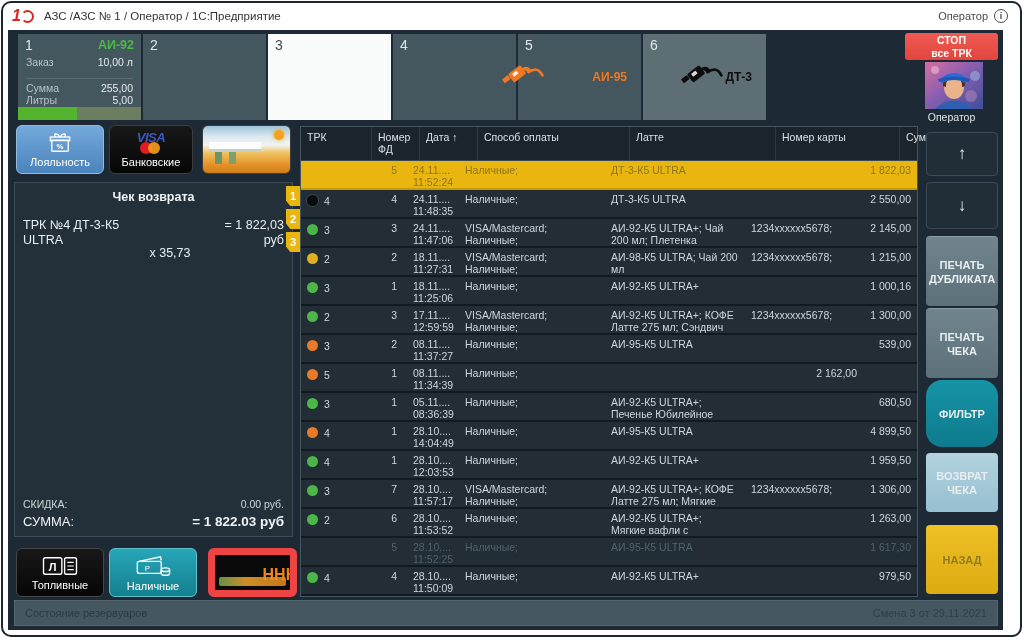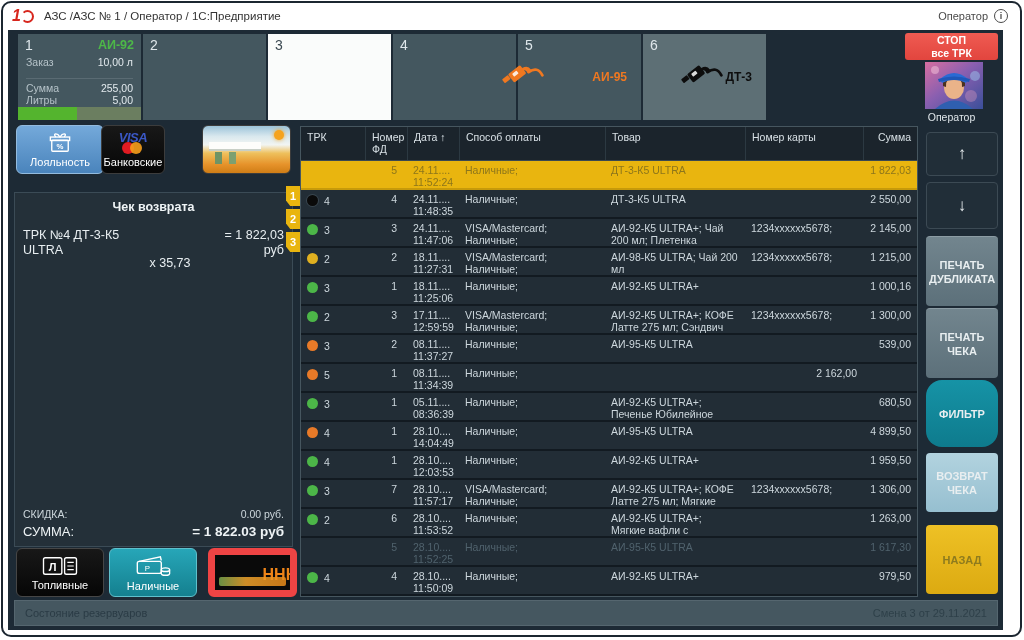--- a/index.html
+++ b/index.html
@@ -37,35 +37,35 @@
   .nozzle-label { font-size:12px; font-weight:700; }
 
   
   .stop-btn { position:absolute; left:905px; top:33px; width:93px; height:27px; background:linear-gradient(#ef5b52,#e2453e); border-radius:3px; color:#fff; font-size:10.5px; font-weight:700; text-align:center; line-height:13px; white-space:pre-line; padding-top:1px; }
   .avatar { position:absolute; left:925px; top:62px; width:58px; height:47px; overflow:hidden; }
   .op-label { position:absolute; left:905px; top:111px; width:93px; text-align:center; font-size:10.5px; color:#dfe6ea; }
 
   
   .trio { position:absolute; height:49px; border-radius:6px; overflow:hidden; display:flex; flex-direction:column; align-items:center; justify-content:center; }
   .btn-loyal { left:16px; top:125px; width:88px; background:linear-gradient(#74a9da,#4a84bc); border:1px solid #93bbde; }
-  .btn-bank  { left:101px; top:125px; width:64px; background:linear-gradient(#181818,#060606); border:1px solid #3c3c3c; }
+  .btn-bank  { left:109px; top:125px; width:84px; background:linear-gradient(#181818,#060606); border:1px solid #3c3c3c; }
   .btn-nnk-img { left:202px; top:125px; width:89px; border:1px solid #3c3c3c; background:linear-gradient(180deg,#9cc4da 0%,#d9e8ee 22%,#f2f5f3 40%,#eec05c 58%,#e6922a 82%,#cf7d16 100%); position:absolute; }
   .trio-label { color:#fff; font-size:11px; margin-top:2px; }
   .visa-txt { color:#3a57c4; font-weight:800; font-style:italic; font-size:13px; line-height:11px; letter-spacing:-0.5px; }
   .mc { position:relative; width:26px; height:12px; margin-top:-1px; }
   .mc i { position:absolute; width:12px; height:12px; border-radius:50%; }
   .mc .r { left:2px; background:#e01b22; }
   .mc .o { left:10px; background:#f79e1b; opacity:0.9; }
   .nnk-canopy { position:absolute; left:6px; top:16px; width:52px; height:7px; background:#fdfdfb; box-shadow:0 2px 0 #c8cfc6; }
   .nnk-sun-sm { position:absolute; right:6px; top:4px; width:10px; height:10px; border-radius:50%; background:#f5a31e; box-shadow:0 0 4px #f5a31e; }
   .nnk-pump1 { position:absolute; left:12px; top:26px; width:7px; height:12px; background:#6f9465; }
   .nnk-pump2 { position:absolute; left:26px; top:26px; width:7px; height:12px; background:#7da070; }
 
   
-  .receipt { position:absolute; left:14px; top:192px; width:279px; height:355px; background:#243039; border:1px solid #3b4b56; }
+  .receipt { position:absolute; left:14px; top:182px; width:279px; height:355px; background:#243039; border:1px solid #3b4b56; }
   .receipt-title { text-align:center; font-size:12.5px; font-weight:700; color:#eef3f5; margin-top:7px; }
   .receipt-line { display:flex; margin-top:14px; padding:0 8px; color:#e8eef1; font-size:12.5px; line-height:15px; }
   .ri-item { width:112px; }
   .ri-qty { width:70px; text-align:center;margin-top:28px; }
   .ri-total { flex:1; text-align:right; }
   .row-discount { bottom:26px; display:flex; justify-content:space-between; font-size:10.5px; color:#cdd7dc; position:absolute; }
   .row-sum { bottom:7px; display:flex; justify-content:space-between; font-size:13px; color:#eef3f5; position:absolute; left:8px; right:8px; }
   .row-sum b { font-size:13.5px; }
 
   
@@ -73,21 +73,21 @@
   .btn-cash { left:109px; top:548px; width:88px; background:linear-gradient(#27a6b8,#14808f); border:1px solid #5fc0cc; }
   .btn-nnk-card { left:208px; top:548px; width:89px; background:#0a0a0a; border:7px solid #ef4444; position:absolute; height:49px; border-radius:6px; overflow:hidden;padding-left:48px; }
   .nnk-row { display:flex; align-items:center; gap:5px; justify-content:center; margin-top:10px; }
   .nnk-sun { width:20px; height:20px; border-radius:50%; background:repeating-conic-gradient(#f28a1e 0 14deg, #0a0a0a 14deg 28deg); position:relative; }
   .nnk-sun::after { content:""; position:absolute; inset:4px; border-radius:50%; background:#f28a1e; }
   .nnk-word { color:#ee8418; font-weight:800; font-size:16px; }
   .nnk-strip { position:absolute; left:4px; right:4px; bottom:4px; height:9px; background:linear-gradient(90deg,#7aa84e,#f0a42c 40%,#e88a1a); border-radius:2px; opacity:0.85; }
 
   
   .table { position:absolute; left:300px; top:126px; width:618px; background:#19232b; border:1px solid #46565f; }
-  .thead { display:grid; grid-template-columns:64px 42px 52px 146px 140px 118px 1fr; height:34px; background:#1b242c; border-bottom:1px solid #3a4851; }
+  .thead { display:grid; grid-template-columns:64px 42px 52px 146px 140px 118px 1fr; height:34px; background:#1b242c; border-bottom:1px solid #3a4851;gap:6px; }
   .th { font-size:10.5px; color:#d8e0e5; padding:4px 6px; line-height:12px; border-left:1px solid #2c3942; }
   .th:first-child { border-left:none; }
   .th-sum { text-align:right; }
   .trow { display:grid; grid-template-columns:64px 42px 52px 146px 140px 118px 1fr; height:29px; background:#222d36; border-bottom:2px solid #121a21; color:#cdd7dd; font-size:10.5px; overflow:hidden; }
   .trow .c { padding:3px 6px; line-height:12px; overflow:hidden; }
   .c-trk { display:flex; align-items:flex-start; gap:6px; padding-top:5px !important; }
   .dot { width:11px; height:11px; border-radius:50%; flex:none; margin-top:0px; }
   .dot-green { background:#4cb648; }
   .dot-orange { background:#e87a28; }
   .dot-yellow { background:#e0b020; }
@@ -289,21 +289,21 @@
     <div class="side-tab">2</div>
     <div class="side-tab">3</div>
   </div>
 
 <div class="table">
   <div class="thead">
     <div class="th">ТРК</div>
     <div class="th">Номер ФД</div>
     <div class="th"><span>Дата</span> <span>↑</span></div>
     <div class="th">Способ оплаты</div>
-    <div class="th">Товар</div>
+    <div class="th">Латте</div>
     <div class="th">Номер карты</div>
     <div class="th th-sum">Сумма</div>
   </div>
   <div>
       <div class="trow state-selected">
     <div class="c c-trk">
           <span class="dot dot-hidden"></span>
           <span></span>
         </div>
     <div class="c c-fd">5</div>

